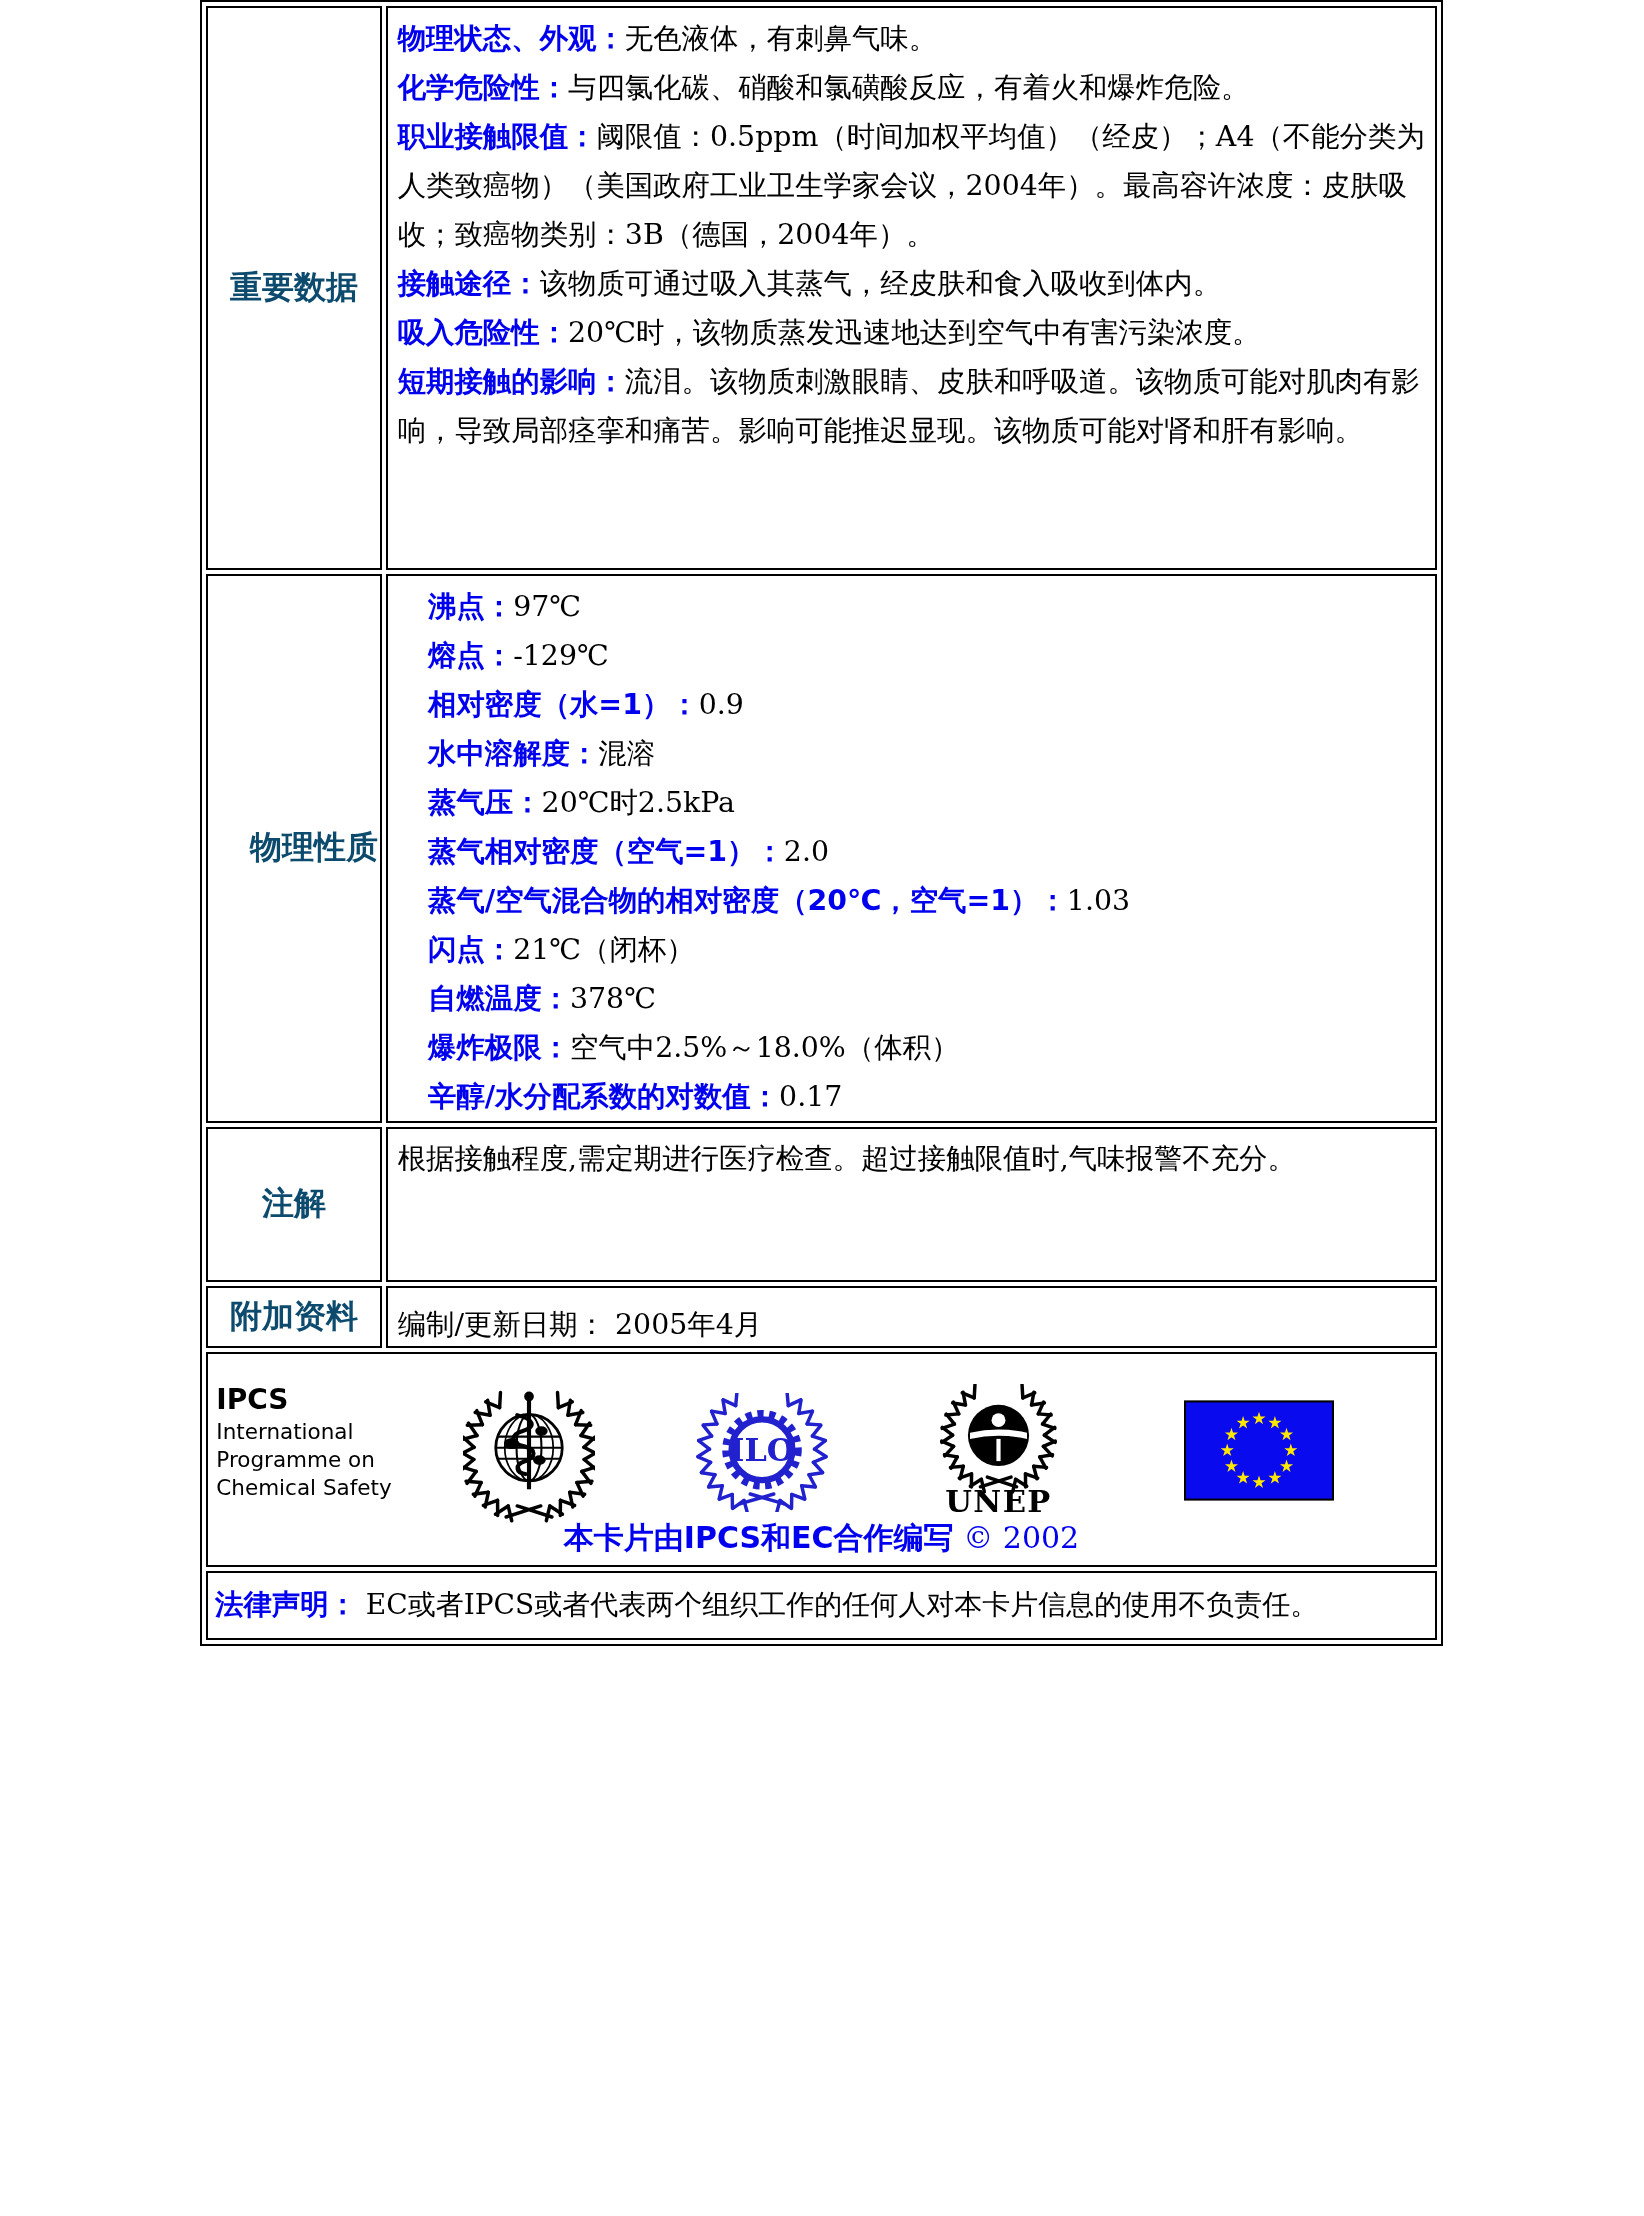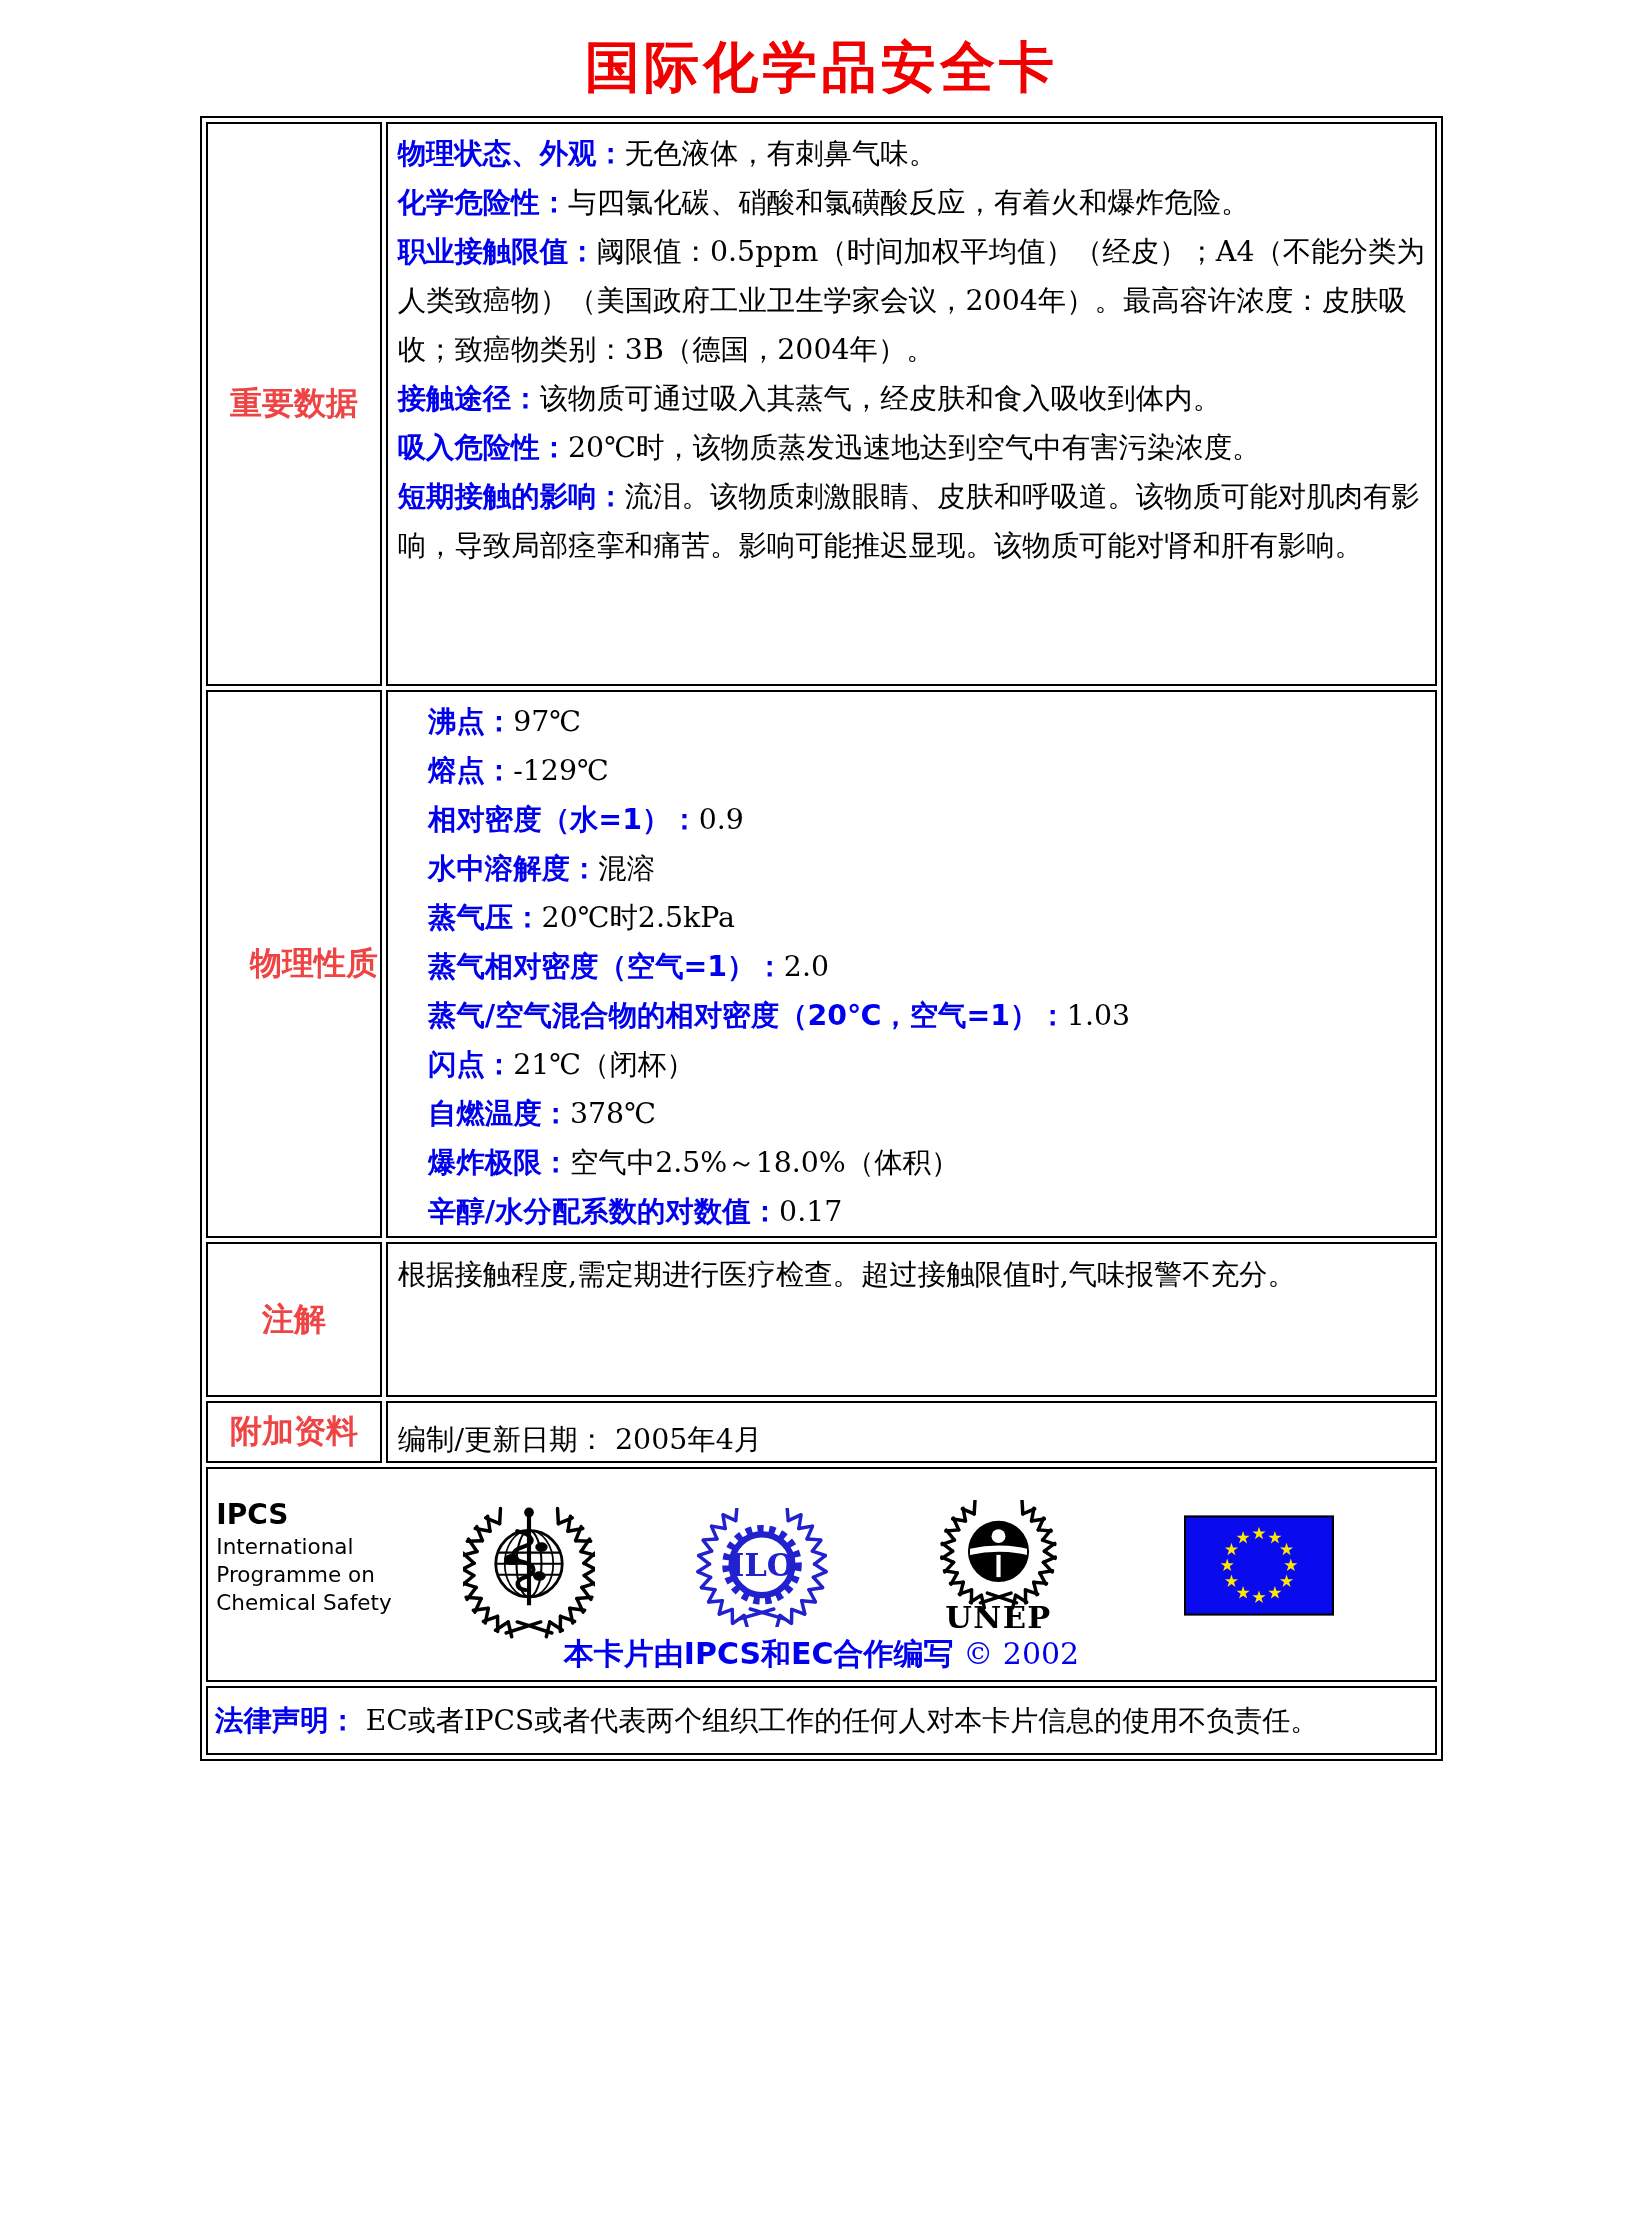--- a/index.html
+++ b/index.html
@@ -5,21 +5,21 @@
   html,body{margin:0;padding:0;background:#ffffff;}
   .page{position:relative;width:1645px;height:2216px;background:#ffffff;overflow:hidden;
         font-family:"DejaVu Serif","Liberation Serif",serif;color:#000;}
   .title{width:1243px;margin:30.5px 0 11px 200px;text-align:center;
          color:#f00000;font-size:55px;font-weight:bold;letter-spacing:4.2px;
          font-family:"DejaVu Serif","Liberation Serif",serif;}
   table.card{margin-left:200px;width:1243px;table-layout:fixed;
              border-collapse:separate;border-spacing:4.2px;border:2.8px solid #000;background:#fff;}
   td.cell{border:2.1px solid #000;box-sizing:border-box;vertical-align:top;background:#fff;}
   td.label-cell{vertical-align:middle;text-align:center;
-                color:#ef4444;font-weight:bold;font-size:32px;
+                color:#0c4a6e;font-weight:bold;font-size:32px;
                 font-family:"DejaVu Sans","Liberation Sans",sans-serif;padding:0;}
   td.content-cell{padding:5.5px 9.7px 0 9.7px;font-size:28.4px;line-height:49px;}
   td.header-cell{vertical-align:middle;height:57px;padding:0 8.3px;}
   .hdr-flex{display:flex;align-items:center;width:100%;}
   .lb{color:#0000EE;font-weight:bold;font-family:"DejaVu Sans","Liberation Sans",sans-serif;}
   .hdr-label{font-size:31px;}
   .hdr-num{font-size:31px;margin-left:12.5px;}
   .hdr-chem{font-size:31px;margin-left:auto;}
   p.pline{margin:0;}
   td.r-important{height:564px;}
@@ -44,21 +44,20 @@
   .caption{position:absolute;left:0;bottom:5.5px;width:100%;text-align:center;
            color:#0000EE;font-weight:bold;font-size:30px;
            font-family:"DejaVu Sans","Liberation Sans",sans-serif;}
   .caption .copy{font-family:"DejaVu Serif","Liberation Serif",serif;font-weight:normal;margin-left:9.7px;}
 </style>
 </head>
 <body>
 
 <div class="page">
 
-  <div class="title">国际化学品安全卡</div>
 
   <table class="card">
     <colgroup>
         <col style="width:176px">
         <col>
       </colgroup>
 
     <tbody>
 
     <tr>

